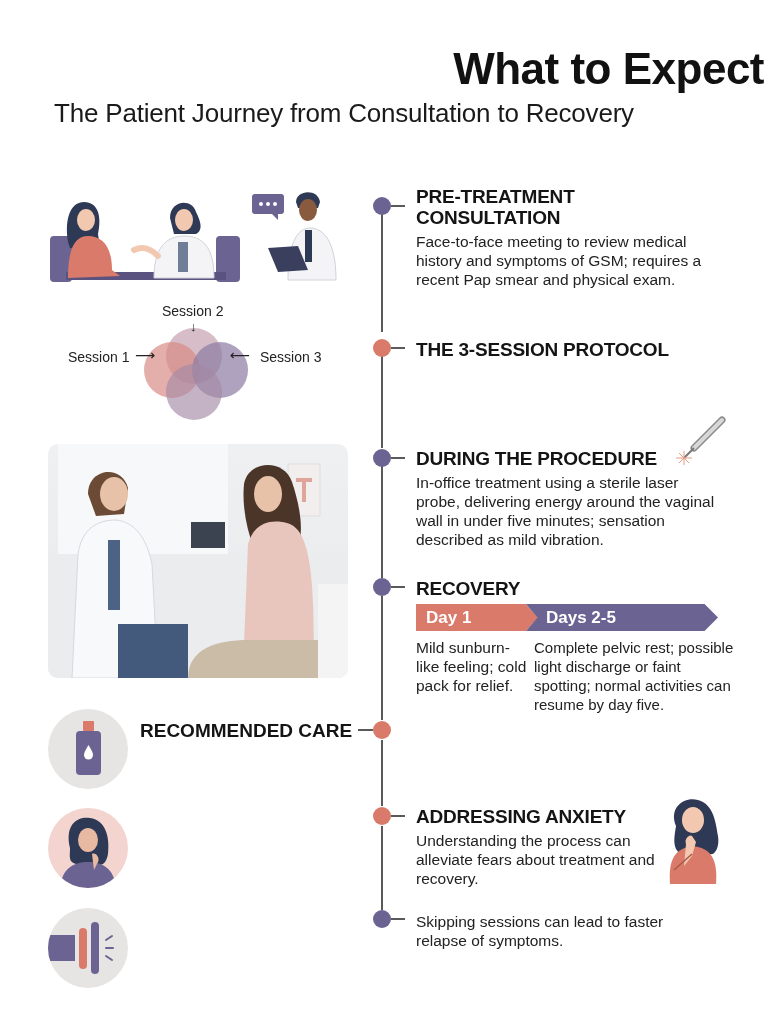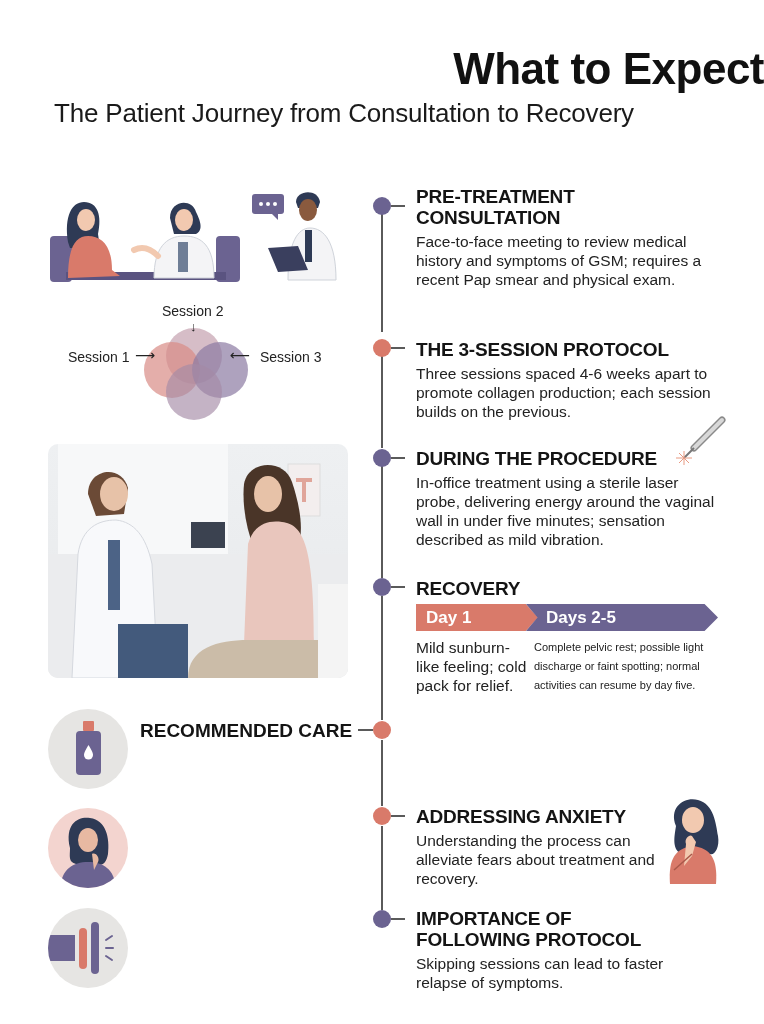--- a/index.html
+++ b/index.html
@@ -23,21 +23,21 @@
   .left-step { position: absolute; left: 140px; width: 240px; }
   .left-step h3 { font-size: 19px; font-weight: 700; line-height: 21px; color: #141414; }
   .left-step p { font-size: 14.5px; line-height: 18.5px; color: #222; margin-top: 4px; }
 
   
   .chev-row { position: absolute; top: 604px; left: 416px; width: 302px; height: 27px; padding-left: 37px; }
   .chev1 { position: absolute; left: 0; top: 0; width: 122px; height: 27px; background: #d97a6a; clip-path: polygon(0 0, 90% 0, 100% 50%, 90% 100%, 0 100%); }
   .chev2 { position: absolute; left: 110px; top: 0; width: 192px; height: 27px; background: #6b6391; clip-path: polygon(0 0, 93% 0, 100% 50%, 93% 100%, 0 100%, 6% 50%); }
   .chev-label { position: absolute; top: 4px; color: #fff; font-weight: 700; font-size: 17px; }
   .rec-col1 { position: absolute; top: 638px; left: 416px; width: 112px; font-size: 15.5px; line-height: 19px; color: #222; }
-  .rec-col2 { position: absolute; top: 638px; left: 534px; width: 200px; font-size: 11px; line-height: 19px; color: #222; }
+  .rec-col2 { position: absolute; top: 638px; left: 534px; width: 200px; font-size: 15px; line-height: 19px; color: #222; }
 
   
   .illus { position: absolute; }
   .photo { position: absolute; left: 48px; top: 444px; width: 300px; height: 234px; border-radius: 10px; overflow: hidden; background: linear-gradient(180deg, #eef0f2 0%, #e7e9eb 100%); }
   .circle-icon { position: absolute; width: 80px; height: 80px; border-radius: 50%; }
 
   .venn-label { position: absolute; font-size: 14px; color: #222; }
 </style>
 </head>
 <body>
@@ -73,21 +73,20 @@
 <div class="node purple" style="left:373px;top:910px;"></div>
 <div class="tick" style="left:391px;top:918px;width:14px;"></div>
 
 <div class="step" style="top:186px;">
   <h3><span>PRE-TREATMENT</span><br><span>CONSULTATION</span></h3>
   <p style="width:295px;">Face-to-face meeting to review medical history and symptoms of GSM; requires a recent Pap smear and physical exam.</p>
 </div>
 
 <div class="step" style="top:339px;">
   <h3>THE 3-SESSION PROTOCOL</h3>
-  <p style="width:305px;">Three sessions spaced 4-6 weeks apart to promote collagen production; each session builds on the previous.</p>
 </div>
 
 <div class="step" style="top:448px;">
   <h3>DURING THE PROCEDURE</h3>
   <p style="width:310px;">In-office treatment using a sterile laser probe, delivering energy around the vaginal wall in under five minutes; sensation described as mild vibration.</p>
 </div>
 <svg class="illus" style="left:672px;top:416px;" width="56" height="52" viewBox="0 0 56 52">
   <line x1="50" y1="4" x2="22" y2="32" stroke="#8a8a8a" stroke-width="7" stroke-linecap="round"></line>
   <line x1="50" y1="4" x2="22" y2="32" stroke="#d8d8d8" stroke-width="4" stroke-linecap="round"></line>
   <line x1="22" y1="32" x2="12" y2="42" stroke="#777" stroke-width="2"></line>
@@ -146,21 +145,20 @@
     <g clip-path="url(#cc1)">
       <path d="M22 40 C16 14 32 8 42 10 C58 12 62 30 60 46 C58 56 54 58 50 56 L28 56 C20 54 22 48 22 40z" fill="#2e3a55"></path>
       <ellipse cx="40" cy="32" rx="10" ry="12" fill="#e8b9a2"></ellipse>
       <path d="M12 84 C12 62 24 54 40 54 C56 54 68 62 68 84z" fill="#6b6391"></path>
       <path d="M44 46 C48 44 52 50 50 54 L46 62 Z" fill="#e8b9a2"></path>
     </g>
   </svg>
 </div>
 
 <div class="step" style="top:908px;">
-  <h3><span>IMPORTANCE OF</span><br><span>FOLLOWING PROTOCOL</span></h3>
   <p style="width:300px;">Skipping sessions can lead to faster relapse of symptoms.</p>
 </div>
 <div class="circle-icon" style="left:48px;top:908px;background:#e6e5e3;">
   <svg width="80" height="80" viewBox="0 0 80 80">
     <defs>
         <clipPath id="cc2">
           <circle cx="40" cy="40" r="40"></circle>
         </clipPath>
       </defs>
     <g clip-path="url(#cc2)">

